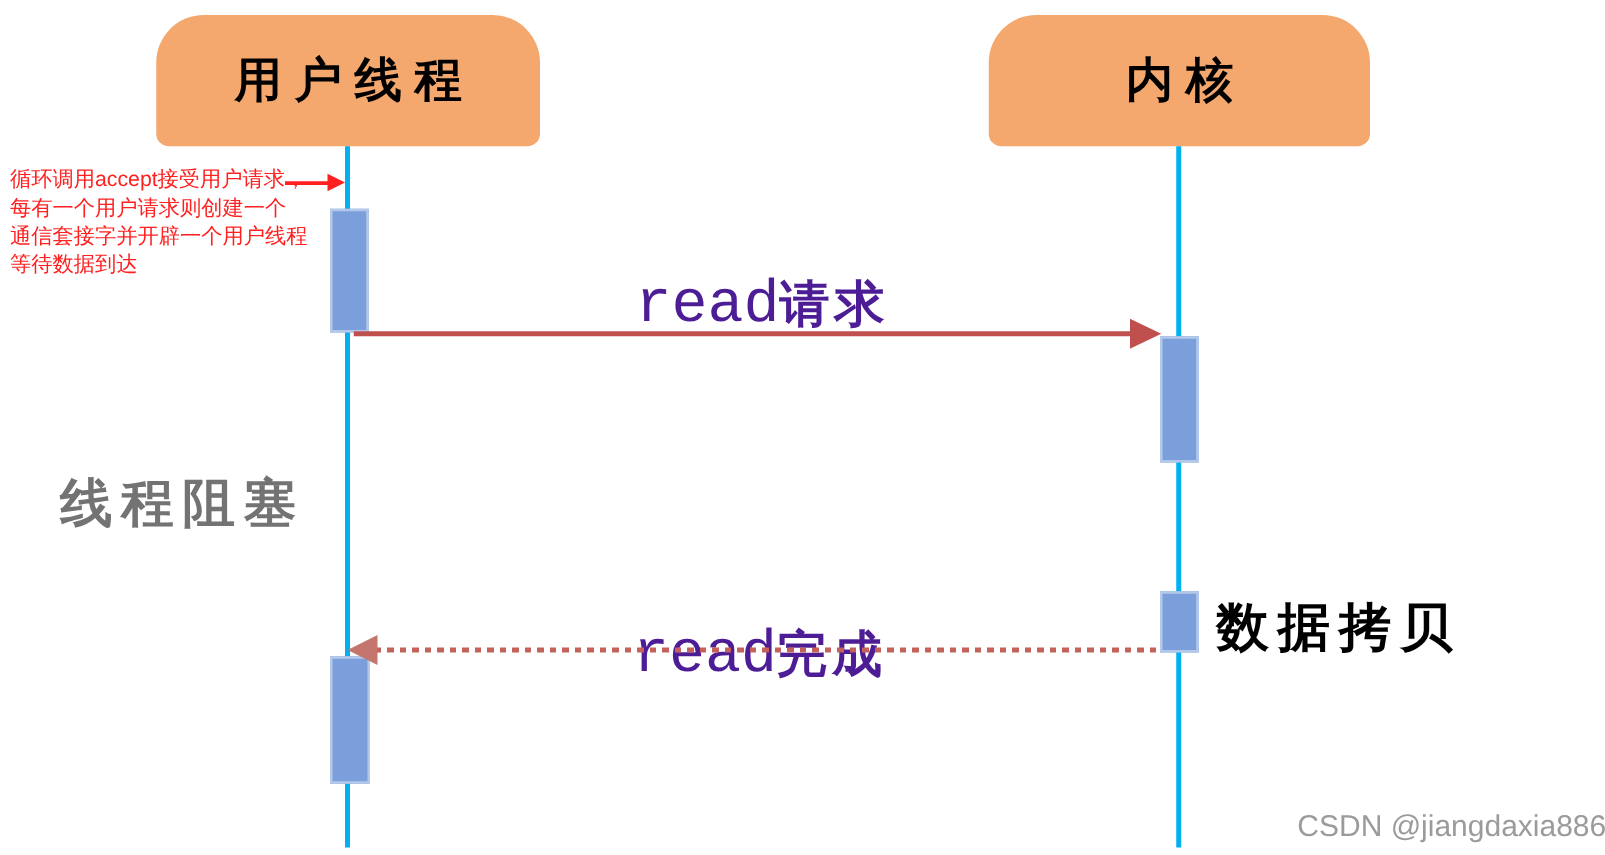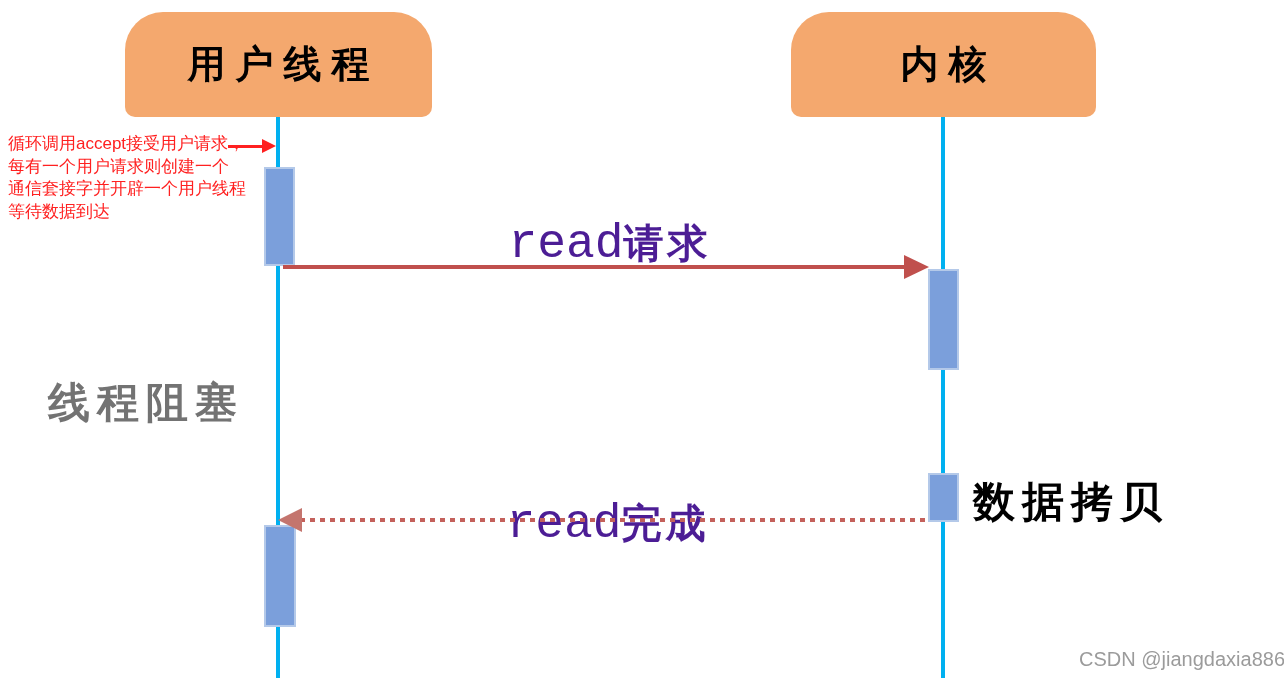--- a/index.html
+++ b/index.html
@@ -166,21 +166,21 @@
     color: #737373;
     letter-spacing: 7px;
     white-space: nowrap;
   }
 
   
   .watermark {
     position: absolute;
     right: 14px;
     top: 648px;
-    font-size: 20px;
+    font-size: 24px;
     color: #9B9B9B;
     white-space: nowrap;
   }
 </style>
 </head>
 <body>
 
 <div class="canvas">
 
   <div class="actor actor-user">用户线程</div>

